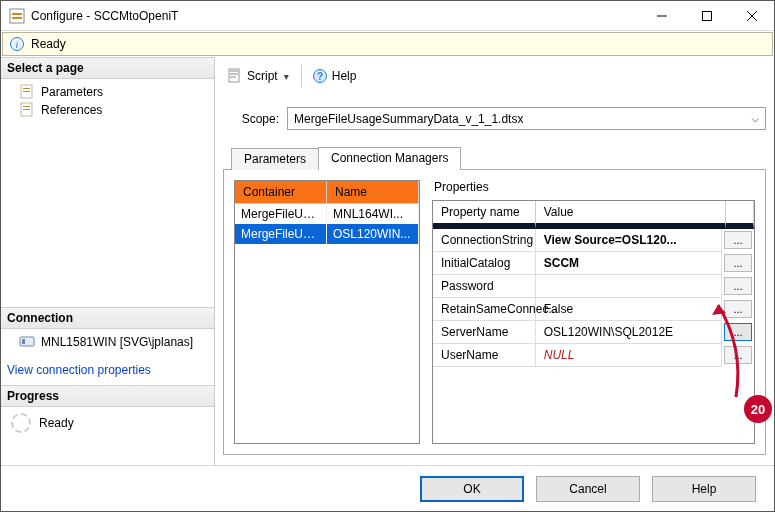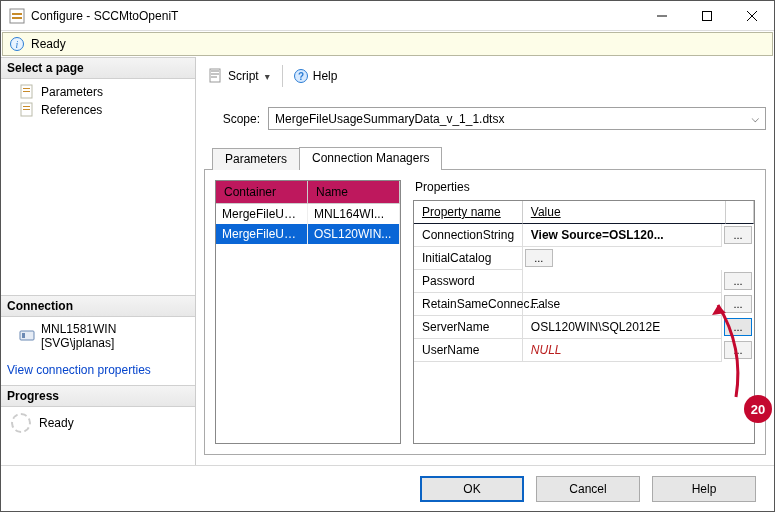--- a/index.html
+++ b/index.html
@@ -42,21 +42,21 @@
     gap:6px;
   }
   .readybar .icon { width:16px; height:16px; display:inline-flex; align-items:center; justify-content:center;}
 
   
   .content {
     display:flex;
     height: calc(512px - 30px - 26px - 46px - 2px);
   }
   .leftpanel {
-    width: 195px;
+    width: 214px;
     border-right: 1px solid #ccc;
     background:#fff;
     display:flex;
     flex-direction:column;
   }
   .section-head {
     font-weight: bold;
     background: linear-gradient(#f4f4f4,#e8e8e8);
     border-top:1px solid #d0d0d0;
     border-bottom:1px solid #d0d0d0;
@@ -119,35 +119,35 @@
     min-height:0;
   }
 
   
   .grid-left {
     width:186px;
     border:1px solid #888;
     display:flex; flex-direction:column;
     overflow:hidden;
   }
-  .gl-head { display:flex; background:#be185d;}
+  .gl-head { display:flex; background:#f97316;}
   .gl-head div { border-right:1px solid #ccc; border-bottom:1px solid #ccc; padding:4px 8px; flex:1;}
   .gl-row { display:flex;}
   .gl-row div { border-right:1px solid #eee; padding:3px 6px; flex:1; white-space:nowrap; overflow:hidden; text-overflow:ellipsis;}
   .gl-row.selected { background:#0a66d6; color:#fff;}
 
   
   .props-wrap { flex:1; display:flex; flex-direction:column;}
   .props-title { padding: 0 0 6px 2px; }
   .props-grid {
     border:1px solid #888;
     flex:1; display:flex; flex-direction:column;
   }
   .pg-head {display:flex; }
-  .pg-head div { border-right:1px solid #ccc; border-bottom:1px solid #0f172a; padding:4px 8px;text-decoration:underline;}
+  .pg-head div { border-right:1px solid #ccc; border-bottom:6px solid #0f172a; padding:4px 8px;}
   .pg-col1{ width:32%;}
   .pg-col2{ flex:1;}
   .pg-col3{ width:28px;}
   .pg-row{ display:flex; align-items:stretch;}
   .pg-row > div{ border-right:1px solid #ddd; border-bottom:1px solid #ddd; padding:4px 8px; display:flex; align-items:center;}
   .pg-row .ellips-btn { justify-content:center; background:#f3f3f3; border:1px solid #bbb; margin:2px; font-size:11px; line-height:1; height:18px;}
   .pg-row.selected .ellips-btn { border:1px solid #0078d7; background:#e6e6e6;}
   .nullval { font-style: italic; color:#b91c1c;}
   .boldval { font-weight:bold;}
 
@@ -339,20 +339,21 @@
             <div class="pg-col2">Value</div>
             <div class="pg-col3"></div>
           </div>
           <div class="pg-row">
             <div class="pg-col1">ConnectionString</div>
             <div class="pg-col2 boldval">View Source=OSL120...</div>
             <div class="pg-col3 ellips-btn">...</div>
           </div>
           <div class="pg-row">
             <div class="pg-col1">InitialCatalog</div>
+            <div class="pg-col2 boldval">SCCM</div>
             <div class="pg-col3 ellips-btn">...</div>
           </div>
           <div class="pg-row">
             <div class="pg-col1">Password</div>
             <div class="pg-col2"></div>
             <div class="pg-col3 ellips-btn">...</div>
           </div>
           <div class="pg-row">
             <div class="pg-col1">RetainSameConnec...</div>
             <div class="pg-col2">False</div>

